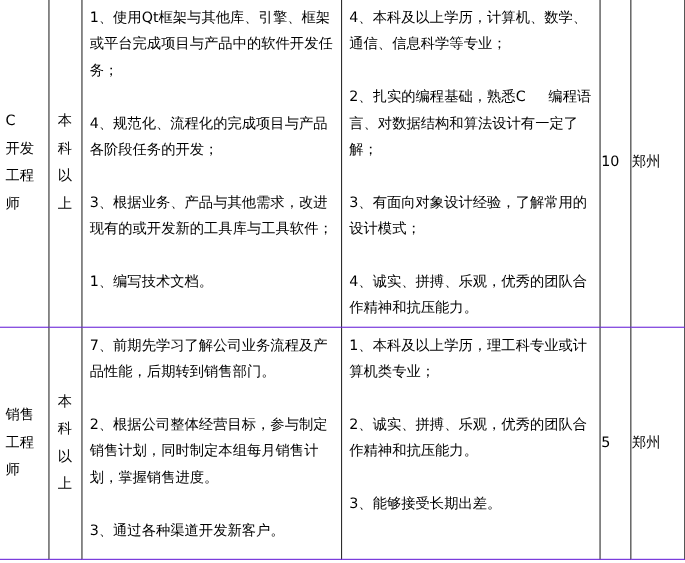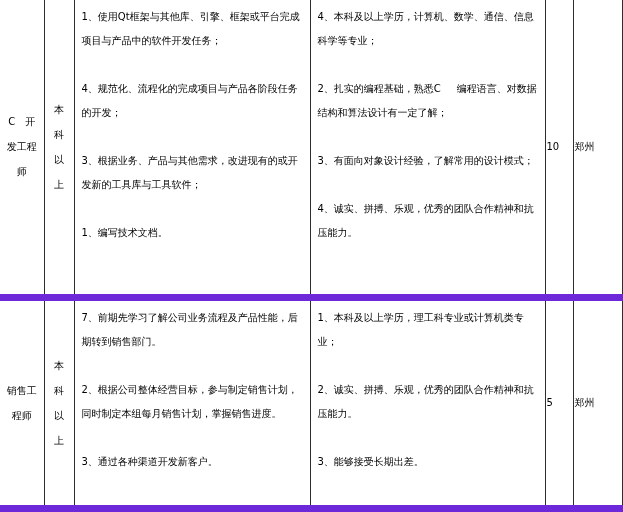--- a/index.html
+++ b/index.html
@@ -15,31 +15,30 @@
     color: #000000;
   }
   table.job-table {
     border-collapse: collapse;
     table-layout: fixed;
     width: 622px;
   }
   
   td {
     border-right: 1px solid #2d2d2d;   
-    border-bottom: 7px solid #6d28d9;  
-    font-size: 10px;
+    border-bottom: 1px solid #6d28d9;  
+    font-size: 13px;
     vertical-align: middle;
     overflow: hidden;
     box-sizing: border-box;
   }
   tr.row-1 { height: 297px; }
   tr.row-2 { height: 211px; }
 
   td.cell-title {
-    text-align: center;
     padding: 0 5px;
     line-height: 25px;
     word-break: break-word;
   }
   td.cell-edu {
     text-align: center;
     padding: 0 8px;
     line-height: 25px;
     word-break: break-all;   
   }

